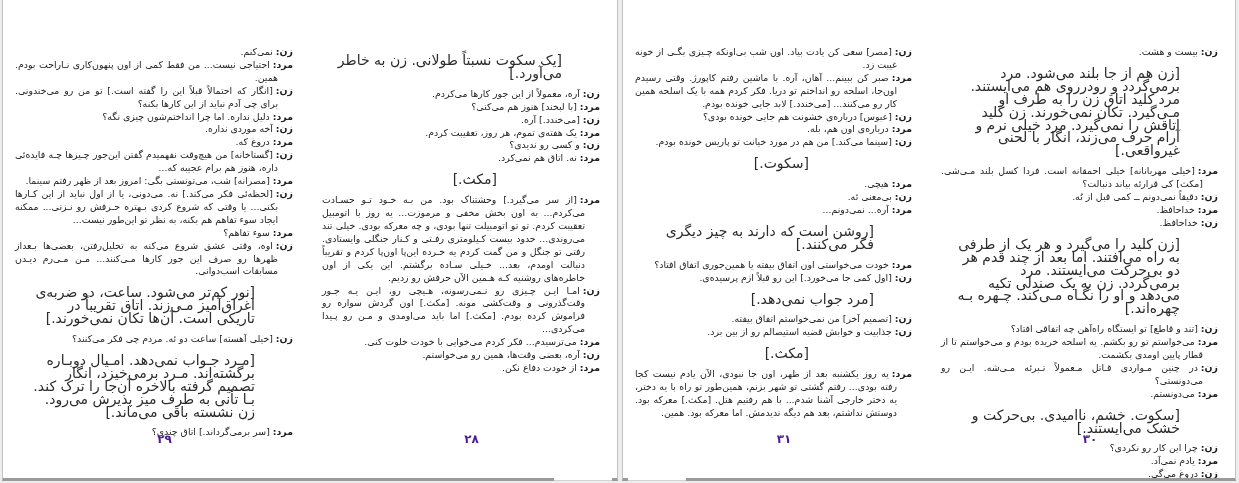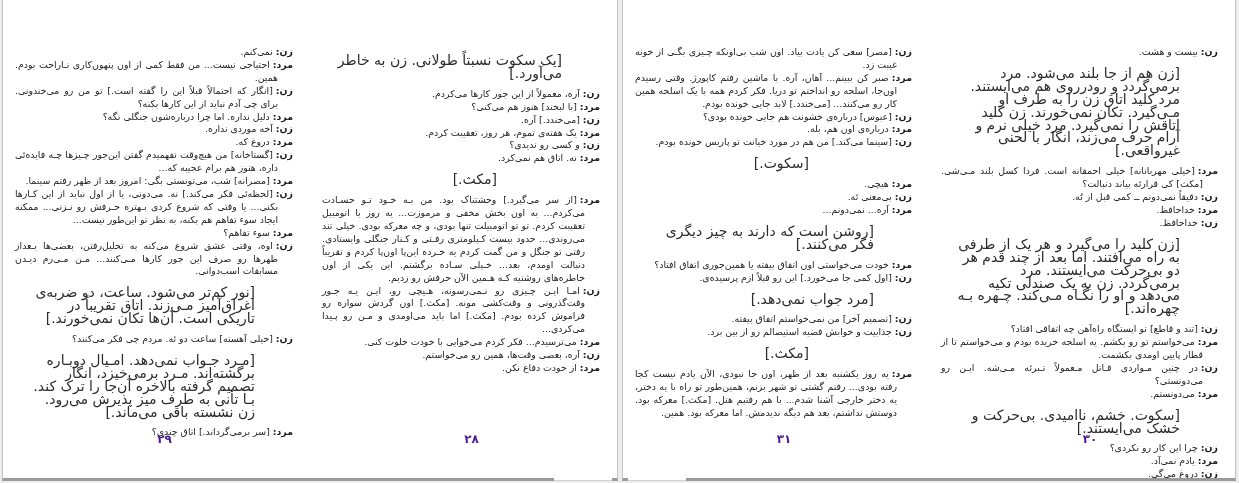--- a/index.html
+++ b/index.html
@@ -29,21 +29,21 @@
 <body>
 
 <div class="viewport">
   <div id="spreads">
       <div class="spread spread-a">
         <div class="page">
           <div class="text">
             <p class="para"><b class="speaker">زن:</b><span class="dtext">نمی‌کنم.</span></p>
             <p class="para"><b class="speaker">مرد:</b><span class="dtext">احتیاجی نیست... من فقط کمی از اون پنهون‌کاری نـاراحت بودم. همین.</span></p>
             <p class="para"><b class="speaker">زن:</b><span class="dtext">[انگار که احتمالاً قبلاً این را گفته است.] تو من رو می‌خندونی. برای چی آدم نباید از این کارها بکنه؟</span></p>
-            <p class="para"><b class="speaker">مرد:</b><span class="dtext">دلیل نداره. اما چرا درباره‌شون جنگلی نگه؟</span></p>
+            <p class="para"><b class="speaker">مرد:</b><span class="dtext">دلیل نداره. اما چرا انداختم‌شون چیزی نگه؟</span></p>
             <p class="para"><b class="speaker">زن:</b><span class="dtext">آخه موردی نداره.</span></p>
             <p class="para"><b class="speaker">مرد:</b><span class="dtext">دروغ که.</span></p>
             <p class="para"><b class="speaker">زن:</b><span class="dtext">[گستاخانه] من هیچ‌وقت نفهمیدم گفتن این‌جور چـیزها چـه فایده‌ئی داره، هنوز هم برام عجیبه که...</span></p>
             <p class="para"><b class="speaker">مرد:</b><span class="dtext">[مصرانه] شب، می‌تونستی بگی: امروز بعد از ظهر رفتم سینما.</span></p>
             <p class="para"><b class="speaker">زن:</b><span class="dtext">[لحظه‌ئی فکر می‌کند.] نه. می‌دونی، یا از اول نباید از این کـارها بکنی... یا وقتی که شروع کردی بـهتره حـرفش رو نـزنی... ممکنه ایجاد سوء تفاهم هم بکنه، به نظر تو این‌طور نیست...</span></p>
             <p class="para"><b class="speaker">مرد:</b><span class="dtext">سوء تفاهم؟</span></p>
             <p class="para"><b class="speaker">زن:</b><span class="dtext">اوه، وقتی عشق شروع می‌کنه به تحلیل‌رفتن، بعضی‌ها بـعداز ظهرها رو صرف این جور کارها مـی‌کنند... مـن مـی‌رم دیـدن مسابقات اسب‌دوانی.</span></p>
             <p class="stage">[نور کم‌تر می‌شود. ساعت، دو ضربه‌ی اغراق‌آمیز مـی‌زند. اتاق تقریباً در تاریکی است. آن‌ها تکان نمی‌خورند.]</p>
             <p class="para"><b class="speaker">زن:</b><span class="dtext">[خیلی آهسته] ساعت دو ئه. مردم چی فکر می‌کنند؟</span></p>
             <p class="stage">[مـرد جـواب نمی‌دهد. امـیال دوبـاره برگشته‌اند. مـرد برمی‌خیزد، انگار تصمیم گرفته بالاخره آن‌جا را ترک کند. بـا تأنی به طرف میز پذیرش می‌رود. زن نشسته باقی می‌ماند.]</p>

